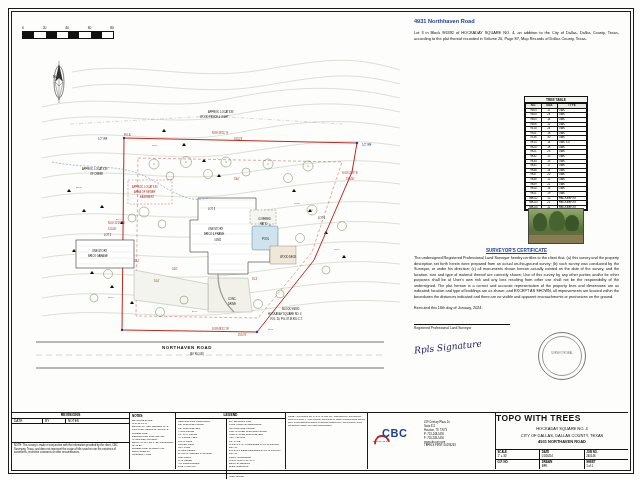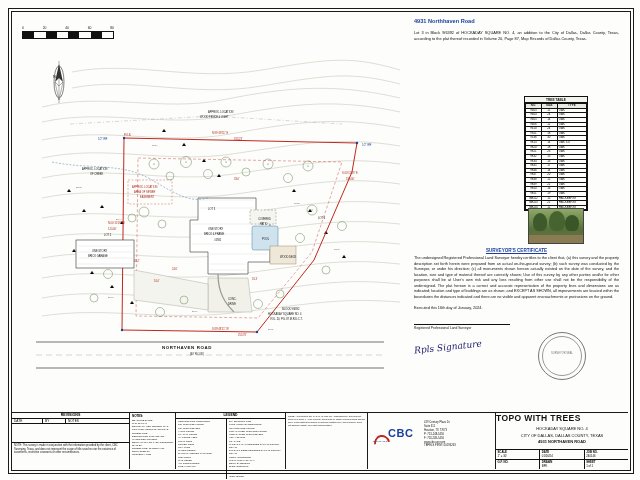--- a/index.html
+++ b/index.html
@@ -121,21 +121,21 @@
   #legend .lg-cols{display:flex;font-size:2.4px;line-height:1.35;color:#111;}
   #legend .lg-cols div{padding:1px 2px;}
   #legend .lg-c1{width:46%;border-right:0.5px solid #111;}
   #legend .lg-c2{width:54%;}
   
   #abbrev{left:274px;top:0;width:82px;}
   #abbrev .ab-body{font-size:2.3px;line-height:1.3;padding:2px;color:#111;}
   
   #company{left:356px;top:0;width:128px;}
   #company .logo{position:absolute;left:4px;top:10px;width:44px;height:26px;}
-  #company .cbc{position:absolute;left:20px;top:14px;font-size:11px;font-weight:bold;color:#1b3fa0;letter-spacing:0.5px;}
+  #company .cbc{position:absolute;left:14px;top:14px;font-size:11px;font-weight:bold;color:#1b3fa0;letter-spacing:0.5px;}
   #company .cbc-sub{position:absolute;left:5px;top:27px;font-size:2.4px;color:#1b3fa0;}
   #company .swoosh{position:absolute;left:2px;top:12px;width:12px;height:12px;border-radius:50%;border:2px solid #c0281f;border-right-color:transparent;border-bottom-color:transparent;transform:rotate(35deg);}
   #company .addrblk{position:absolute;left:56px;top:8px;font-size:2.7px;line-height:1.45;color:#111;}
   
   #titleblk{left:484px;top:0;width:132px;border-right:none;}
   #titleblk .t1{text-align:left;font-size:8.5px;font-weight:bold;letter-spacing:0.4px;color:#111;}
   #titleblk .t2{text-align:center;font-size:4px;margin-top:3px;color:#111;}
   #titleblk .t3{text-align:center;font-size:4px;margin-top:1.5px;color:#111;}
   #titleblk .t4{text-align:center;font-size:4px;margin-top:1.5px;color:#111;font-weight:bold;}
   #titleblk .tgrid{position:absolute;left:0;bottom:0;width:100%;border-top:0.6px solid #111;}

